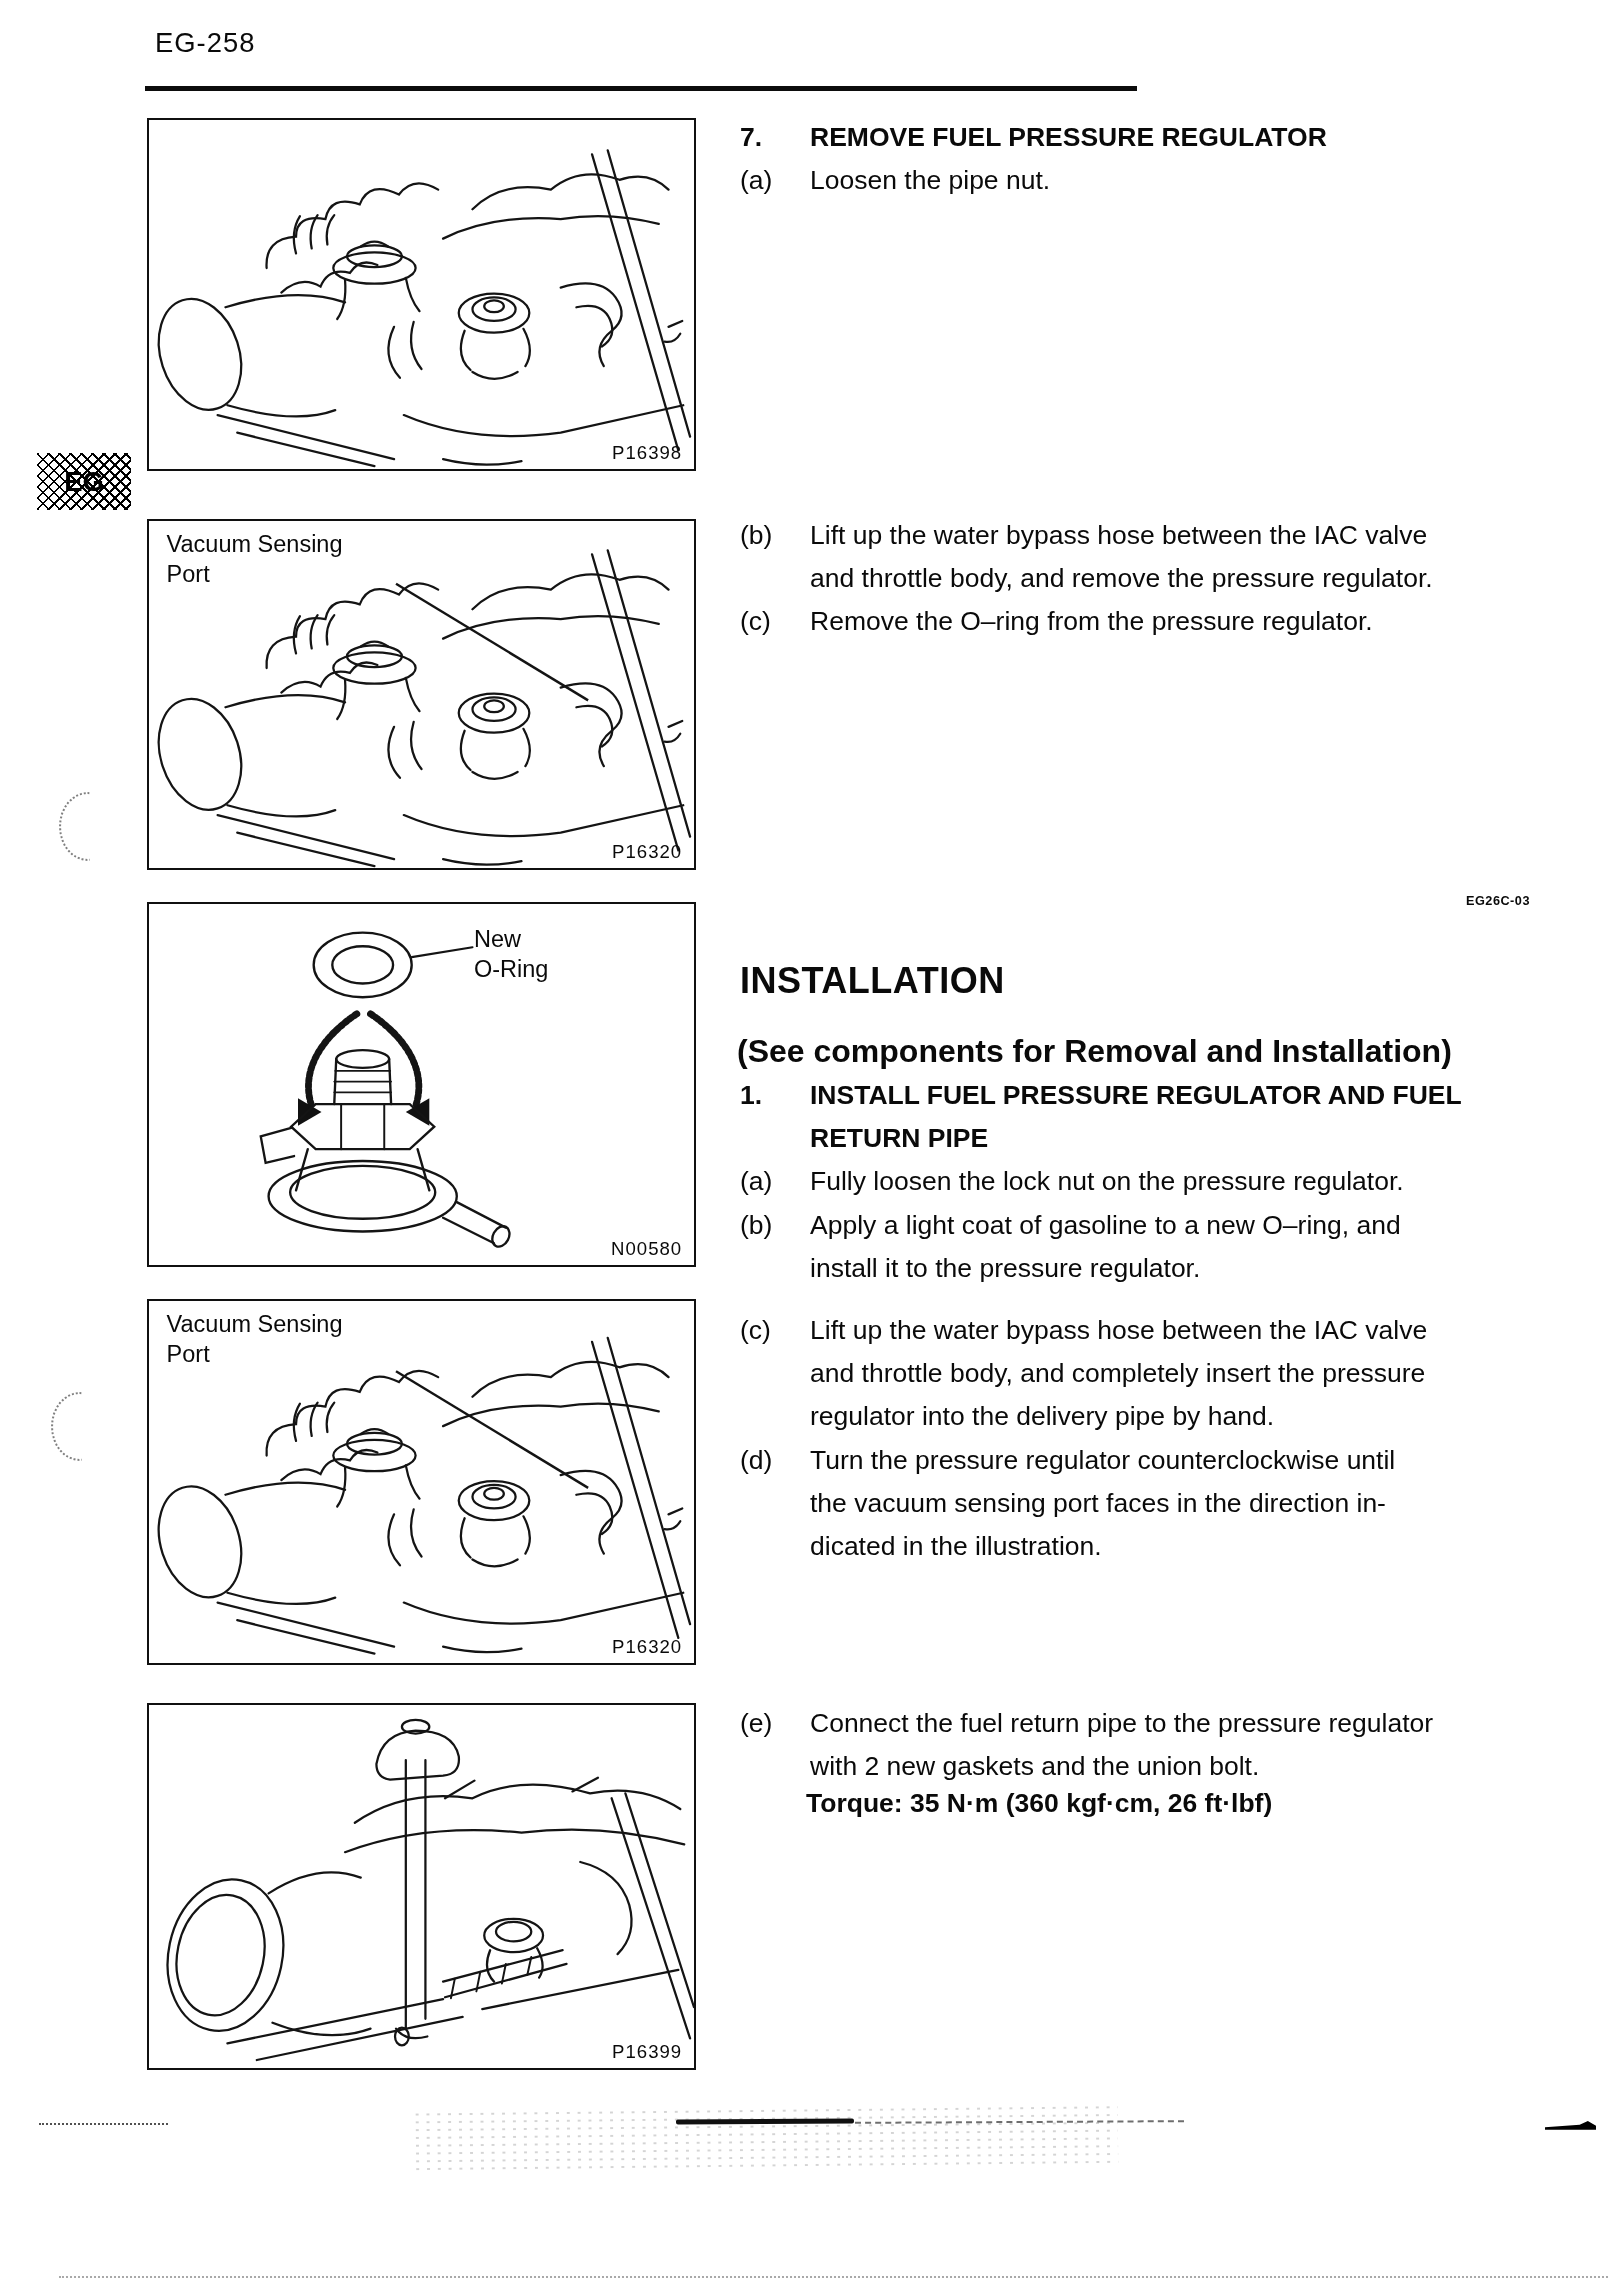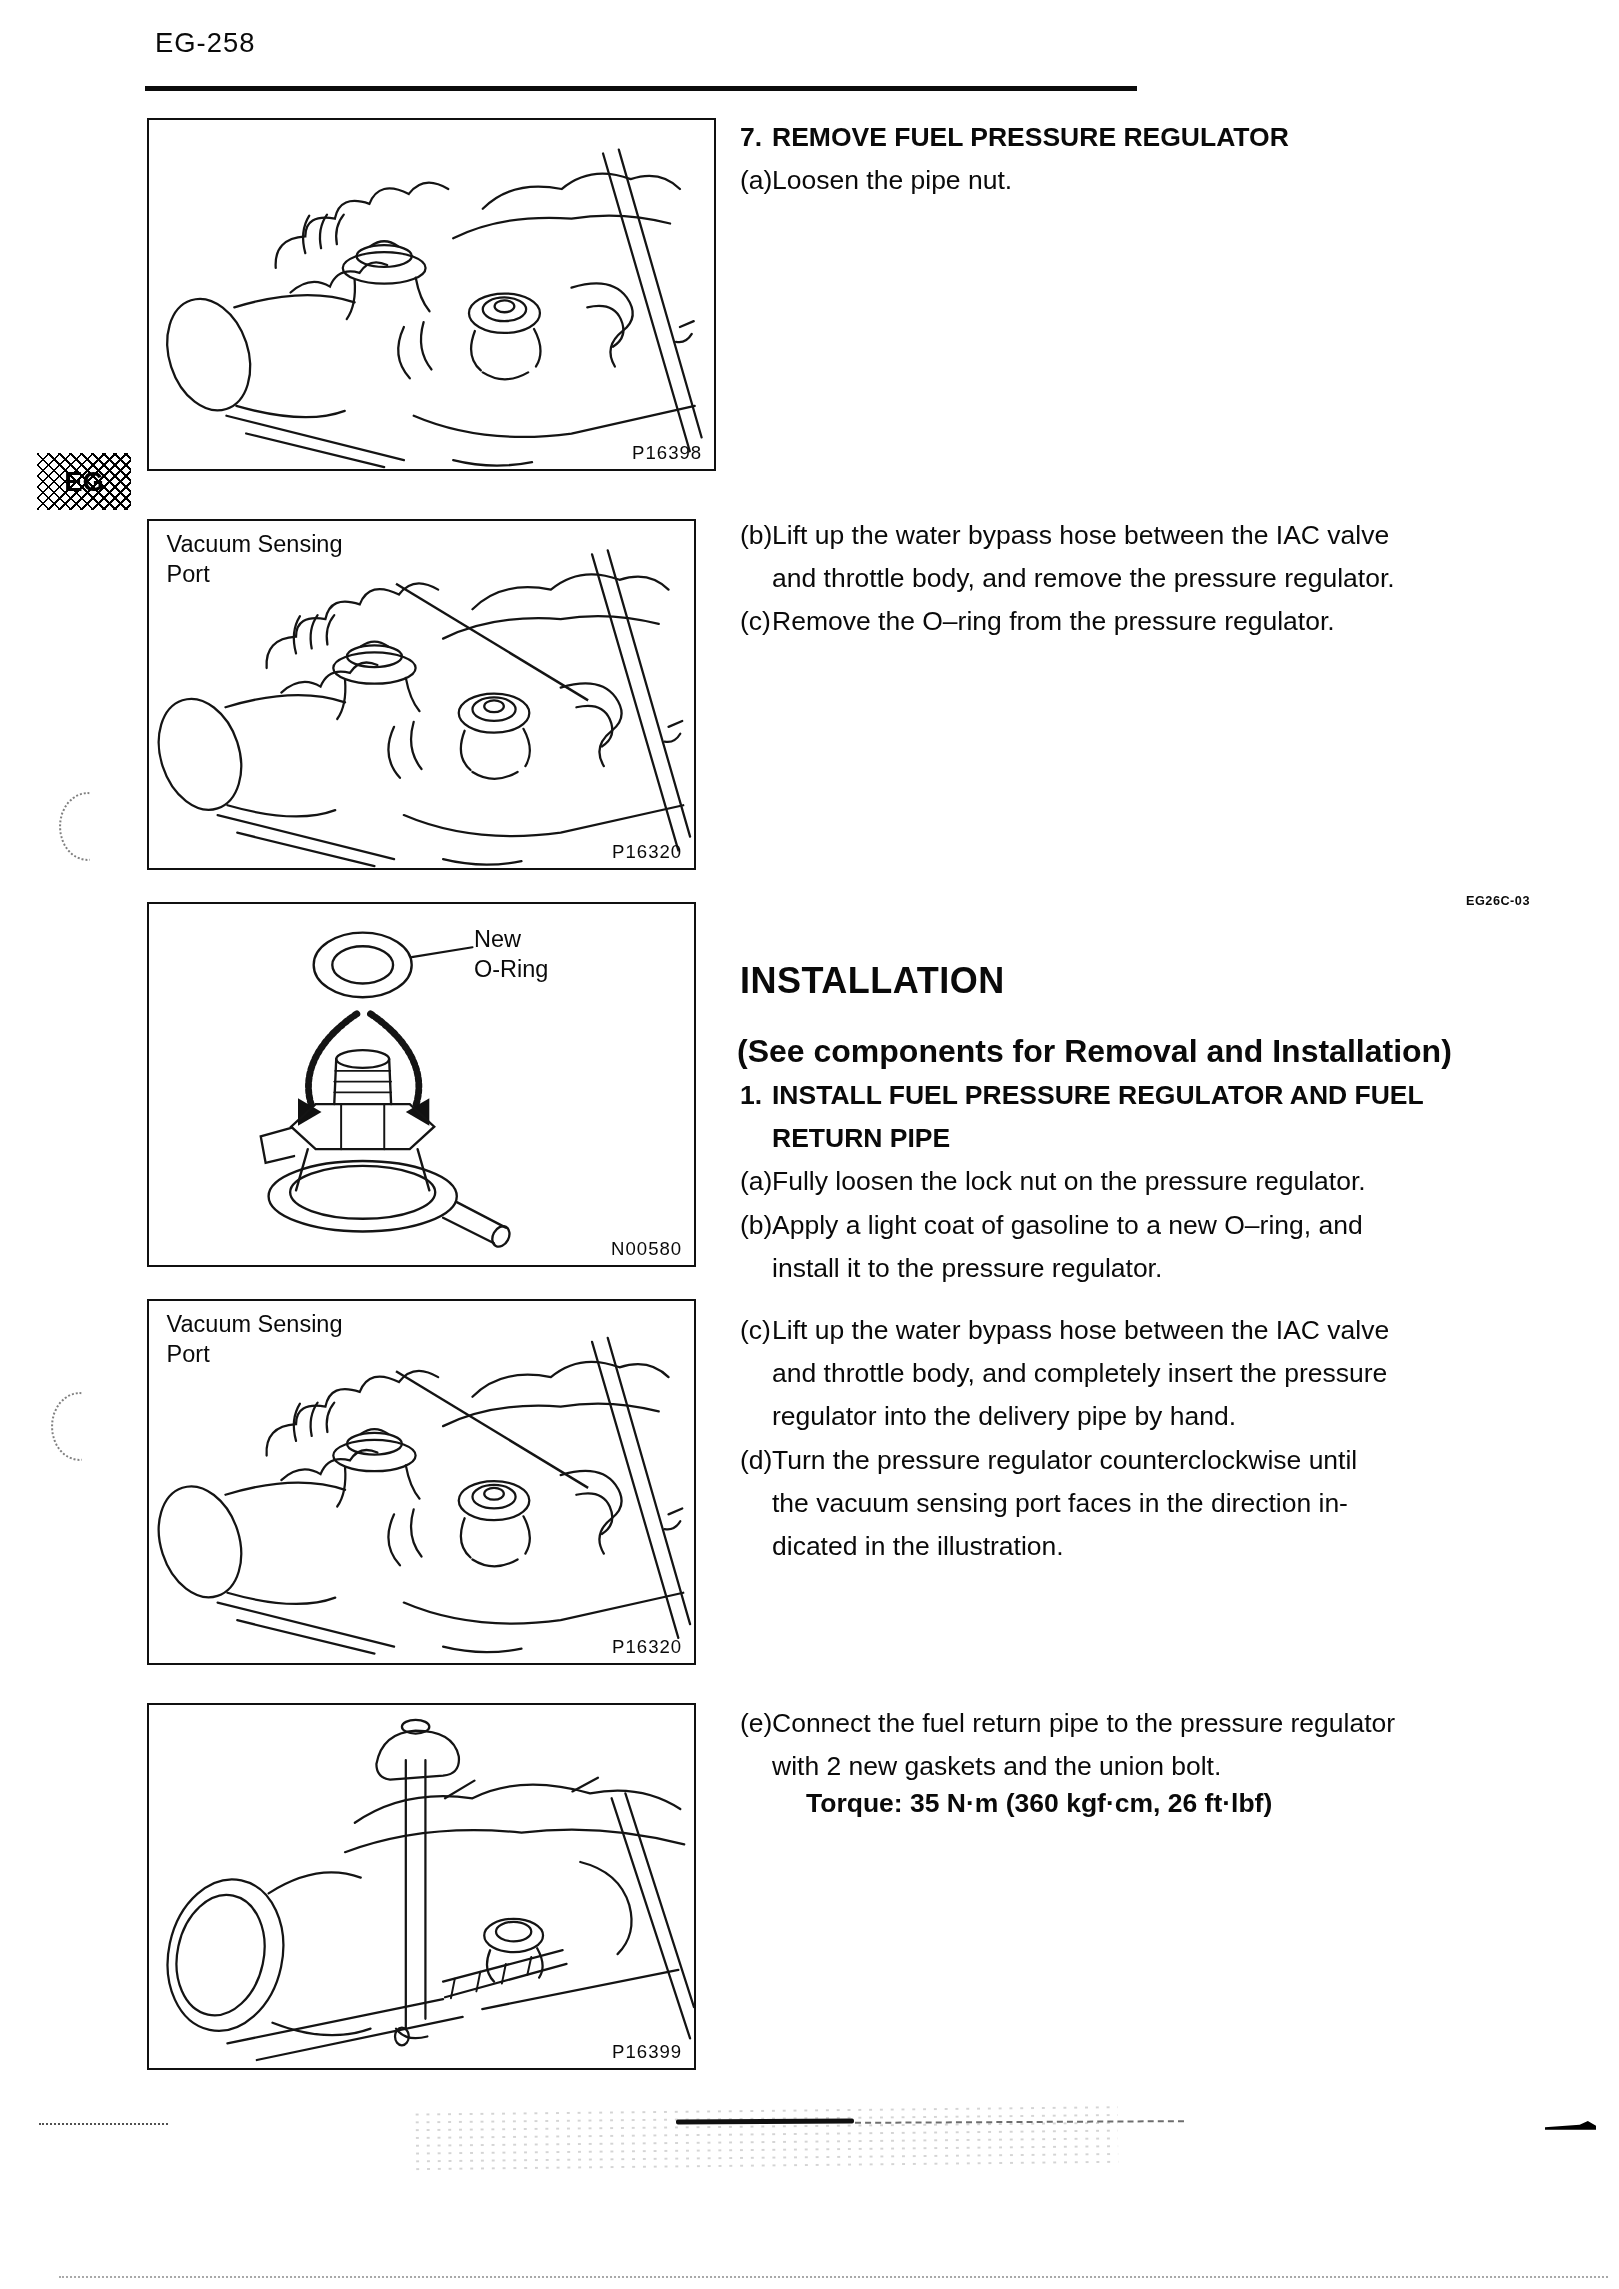--- a/index.html
+++ b/index.html
@@ -21,32 +21,32 @@
     background-image:
       repeating-linear-gradient(45deg,#000 0 2px,transparent 2px 7.8px),
       repeating-linear-gradient(135deg,#000 0 2px,transparent 2px 7.8px);
     display:flex;align-items:center;justify-content:center;
     font-size:27.4px;font-weight:700;color:#000;
   }
   
   .figbox{position:absolute;left:147px;width:545px;border:2.9px solid #101010;background:#fff;}
   .figbox svg.art{position:absolute;inset:0;width:100%;height:100%;}
   .figbox svg.leader{position:absolute;inset:0;width:100%;height:100%;}
-  .fig1{top:118px;height:349px;padding-left:20px;}
+  .fig1{top:118px;height:349px;}
   .fig2{top:519px;height:347px;}
   .fig3{top:902px;height:361px;}
   .fig4{top:1299px;height:362px;}
   .fig5{top:1703px;height:363px;}
   .callout{position:absolute;left:17.6px;top:7.8px;font-size:23.5px;line-height:30px;white-space:pre-line;}
   .callout.oring{left:325px;top:19.6px;}
   .figcode{position:absolute;right:11.8px;bottom:4.9px;font-size:18.6px;letter-spacing:1px;}
   
   .rcol-item{position:absolute;left:740px;width:860px;font-size:26.5px;line-height:43px;}
   .rcol-item .lbl{position:absolute;left:0;top:0;}
-  .rcol-item .txt{margin-left:32px;white-space:pre-line;}
+  .rcol-item .txt{margin-left:70px;white-space:pre-line;}
   .bold{font-weight:700;}
   .inst-title{position:absolute;left:740px;font-size:36px;font-weight:700;letter-spacing:0.5px;line-height:39px;}
   .inst-code{position:absolute;left:1466px;top:894px;font-size:12.7px;font-weight:700;letter-spacing:0.5px;}
   .see-note{position:absolute;left:737px;top:1033px;font-size:32px;font-weight:700;}
   .torque{position:absolute;left:806px;top:1788px;font-size:26.5px;font-weight:700;}
   
   .arc{position:absolute;width:53px;height:65px;border:2.9px dotted #6a6a6a;border-radius:50%;clip-path:inset(0 46% 0 0);opacity:.85;}
   .arc1{left:59px;top:792px;}
   .arc2{left:51px;top:1392px;}
   .dotline-left{position:absolute;left:39px;top:2123px;width:129px;border-top:2.9px dotted #333;opacity:.85;}

